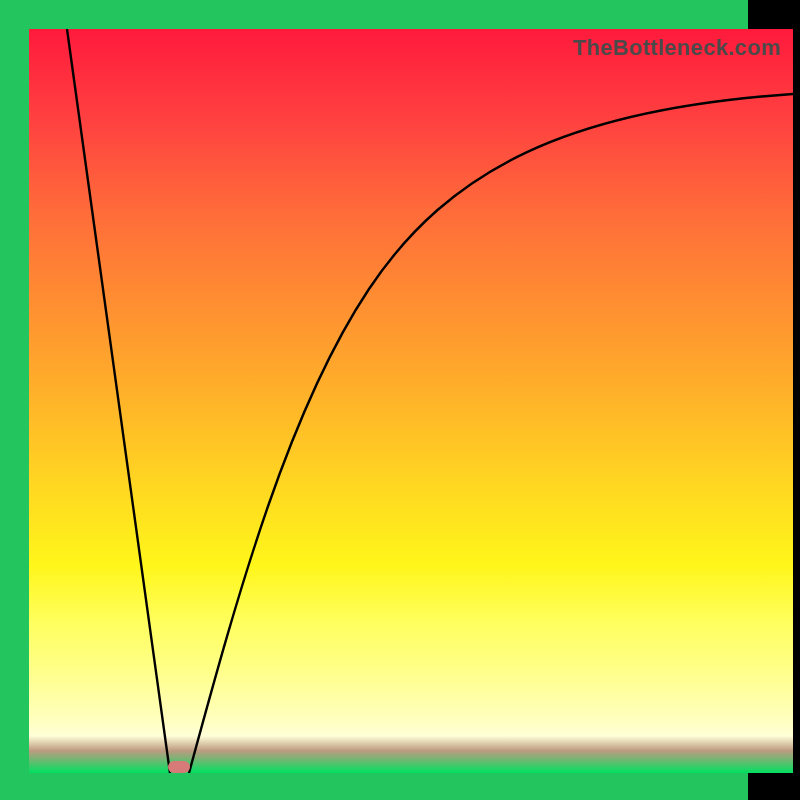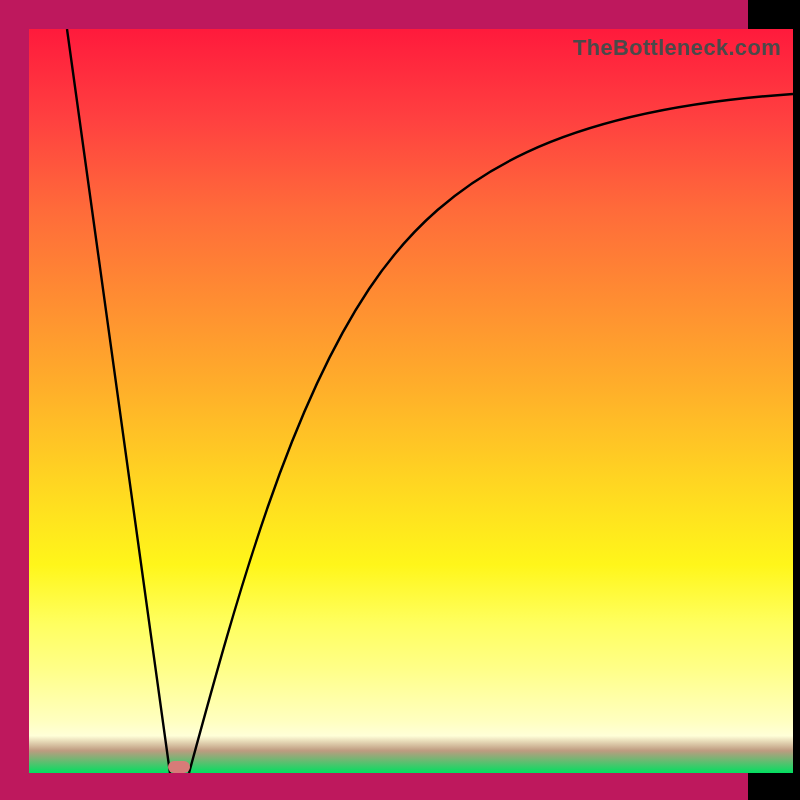--- a/index.html
+++ b/index.html
@@ -8,21 +8,21 @@
     width: 800px;
     height: 800px;
     overflow: hidden;
     background: #000;
     font-family: Arial, Helvetica, sans-serif;
   }
   .frame {
     position: relative;
     width: 748px;
     height: 800px;
-    background: #be185d;
+    background: #22c55e;
   }
   .plot-area {
     position: absolute;
     left: 29px;
     top: 29px;
     width: 764px;
     height: 744px;
     background: linear-gradient(
       to bottom,
       #ff1a3c 0%,

